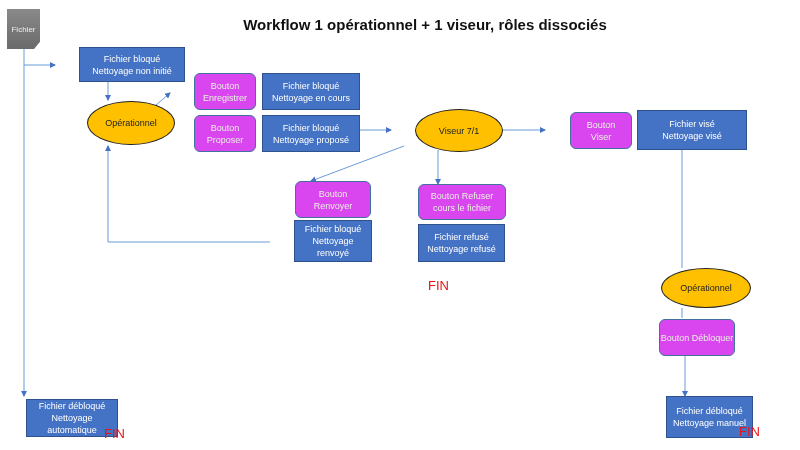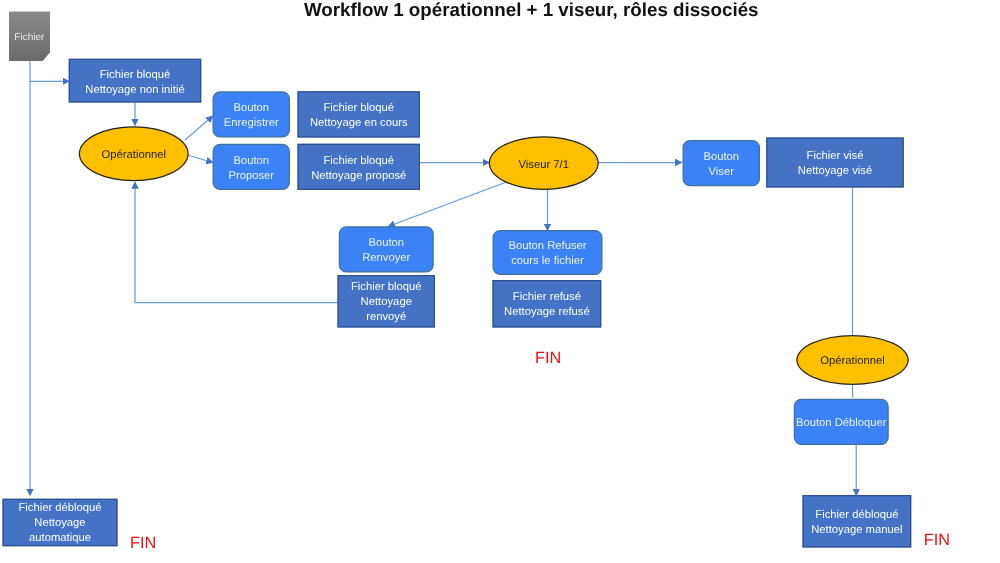--- a/index.html
+++ b/index.html
@@ -1,21 +1,21 @@
 <!DOCTYPE html>
 <html><head>
 <meta charset="utf-8">
 <style>
   html, body { margin:0; padding:0; background:#ffffff; }
   body { width:800px; height:450px; position:relative; overflow:hidden; font-family:"Liberation Sans", sans-serif; }
-  .title { position:absolute; left:0; width:800px; top:0; text-align:center; font-weight:bold; font-size:15px; color:#111; }
+  .title { position:absolute; left:0; width:800px; top:16px; text-align:center; font-weight:bold; font-size:15px; color:#111; }
   .title span { position:relative; left:25px; }
-  .node { position:absolute; box-sizing:border-box; display:flex; align-items:center; justify-content:center; text-align:center; font-size:9px; line-height:12px; }
+  .node { position:absolute; box-sizing:border-box; display:flex; align-items:center; justify-content:center; text-align:center; font-size:9px; line-height:12px;margin-left:24px; }
   .blue { background:#4472c4; color:#fff; border:1px solid #2f528f; }
-  .green { background:#3b82f6; color:#e8f3df; border:1.3px solid #41719c; border-radius:6px; }
+  .green { background:#d946ef; color:#e8f3df; border:1.3px solid #41719c; border-radius:6px; }
   .ellipse { background:#ffc000; color:#222; border:1.3px solid #222; border-radius:50%; }
   .fin { position:absolute; color:#e11; font-size:13px;margin-top:15px; }
   .doc { position:absolute; left:7px; top:9px; width:33px; height:40px; background:linear-gradient(#8a8a8a,#6a6a6a); color:#eee; font-size:8px; display:flex; align-items:center; justify-content:center; clip-path:polygon(0 0,100% 0,100% 82%,82% 100%,0 100%); }
   svg.conn { position:absolute; left:0; top:0; }
   .multi { white-space:pre-line; }
 </style>
 </head>
 <body>
 
 <svg class="conn" width="800" height="450">

